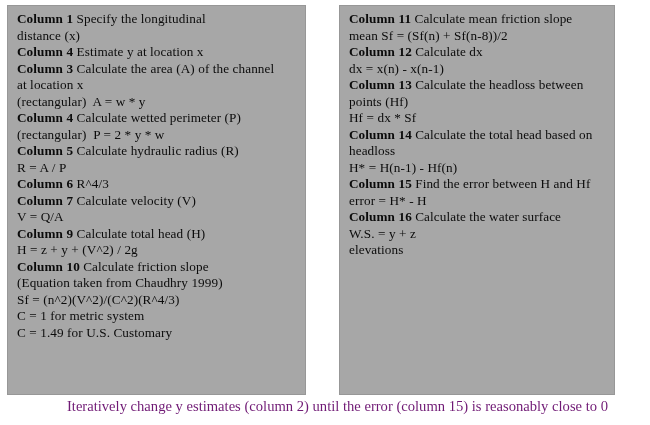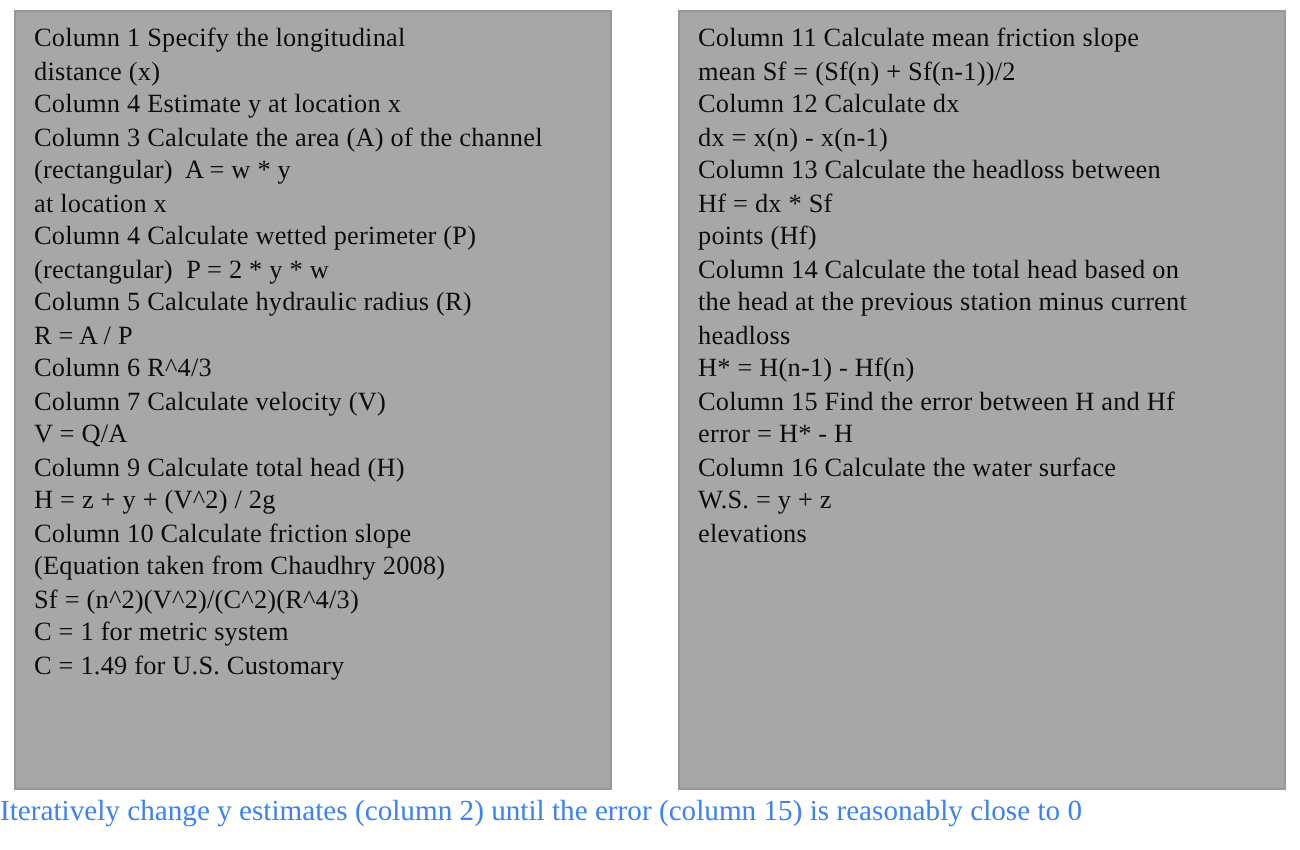--- a/index.html
+++ b/index.html
@@ -18,82 +18,81 @@
     position: absolute;
     top: 5px;
     height: 390px;
     background: #a7a7a7;
     border: 1px solid #979797;
     box-sizing: border-box;
     padding: 5px 9px;
     overflow: hidden;
   }
   .panel-left  { left: 7px;   width: 299px; }
-  .panel-right { left: 339px; width: 304px; }
+  .panel-right { left: 339px; width: 276px; }
   .line {
     font-size: 13.2px;
     line-height: 16.5px;
     color: #0b0b0b;
     white-space: pre;
     letter-spacing: 0.1px;
   }
-  .line b { font-weight: 400; }
+  .line b { font-weight: 700; }
   .caption {
     position: absolute;
     top: 397px;
     left: 0;
     width: 650px;
     box-sizing: border-box;
     padding-right: 42px;
-    text-align: left;
+    text-align: right;
     font-size: 14.6px;
     line-height: 19px;
-    color: #3b82f6;
+    color: #701a75;
     white-space: pre;
   }
 </style>
 </head>
 <body>
 
 <div class="panel panel-left">
   <div>
       <div class="line"><b>Column 1</b> Specify the longitudinal</div>
       <div class="line">distance (x)</div>
       <div class="line"><b>Column 4</b> Estimate y at location x</div>
       <div class="line"><b>Column 3</b> Calculate the area (A) of the channel</div>
+      <div class="line">at location x</div>
       <div class="line">(rectangular)  A = w * y</div>
-      <div class="line">at location x</div>
       <div class="line"><b>Column 4</b> Calculate wetted perimeter (P)</div>
       <div class="line">(rectangular)  P = 2 * y * w</div>
       <div class="line"><b>Column 5</b> Calculate hydraulic radius (R)</div>
       <div class="line">R = A / P</div>
       <div class="line"><b>Column 6</b> R^4/3</div>
       <div class="line"><b>Column 7</b> Calculate velocity (V)</div>
       <div class="line">V = Q/A</div>
       <div class="line"><b>Column 9</b> Calculate total head (H)</div>
       <div class="line">H = z + y + (V^2) / 2g</div>
       <div class="line"><b>Column 10</b> Calculate friction slope</div>
-      <div class="line">(Equation taken from Chaudhry 2008)</div>
+      <div class="line">(Equation taken from Chaudhry 1999)</div>
       <div class="line">Sf = (n^2)(V^2)/(C^2)(R^4/3)</div>
       <div class="line">C = 1 for metric system</div>
       <div class="line">C = 1.49 for U.S. Customary</div>
     </div>
 </div>
 
 <div class="panel panel-right">
   <div>
       <div class="line"><b>Column 11</b> Calculate mean friction slope</div>
-      <div class="line">mean Sf = (Sf(n) + Sf(n-1))/2</div>
+      <div class="line">mean Sf = (Sf(n) + Sf(n-8))/2</div>
       <div class="line"><b>Column 12</b> Calculate dx</div>
       <div class="line">dx = x(n) - x(n-1)</div>
       <div class="line"><b>Column 13</b> Calculate the headloss between</div>
+      <div class="line">points (Hf)</div>
       <div class="line">Hf = dx * Sf</div>
-      <div class="line">points (Hf)</div>
       <div class="line"><b>Column 14</b> Calculate the total head based on</div>
-      <div class="line">the head at the previous station minus current</div>
       <div class="line">headloss</div>
       <div class="line">H* = H(n-1) - Hf(n)</div>
       <div class="line"><b>Column 15</b> Find the error between H and Hf</div>
       <div class="line">error = H* - H</div>
       <div class="line"><b>Column 16</b> Calculate the water surface</div>
       <div class="line">W.S. = y + z</div>
       <div class="line">elevations</div>
     </div>
 </div>
 

